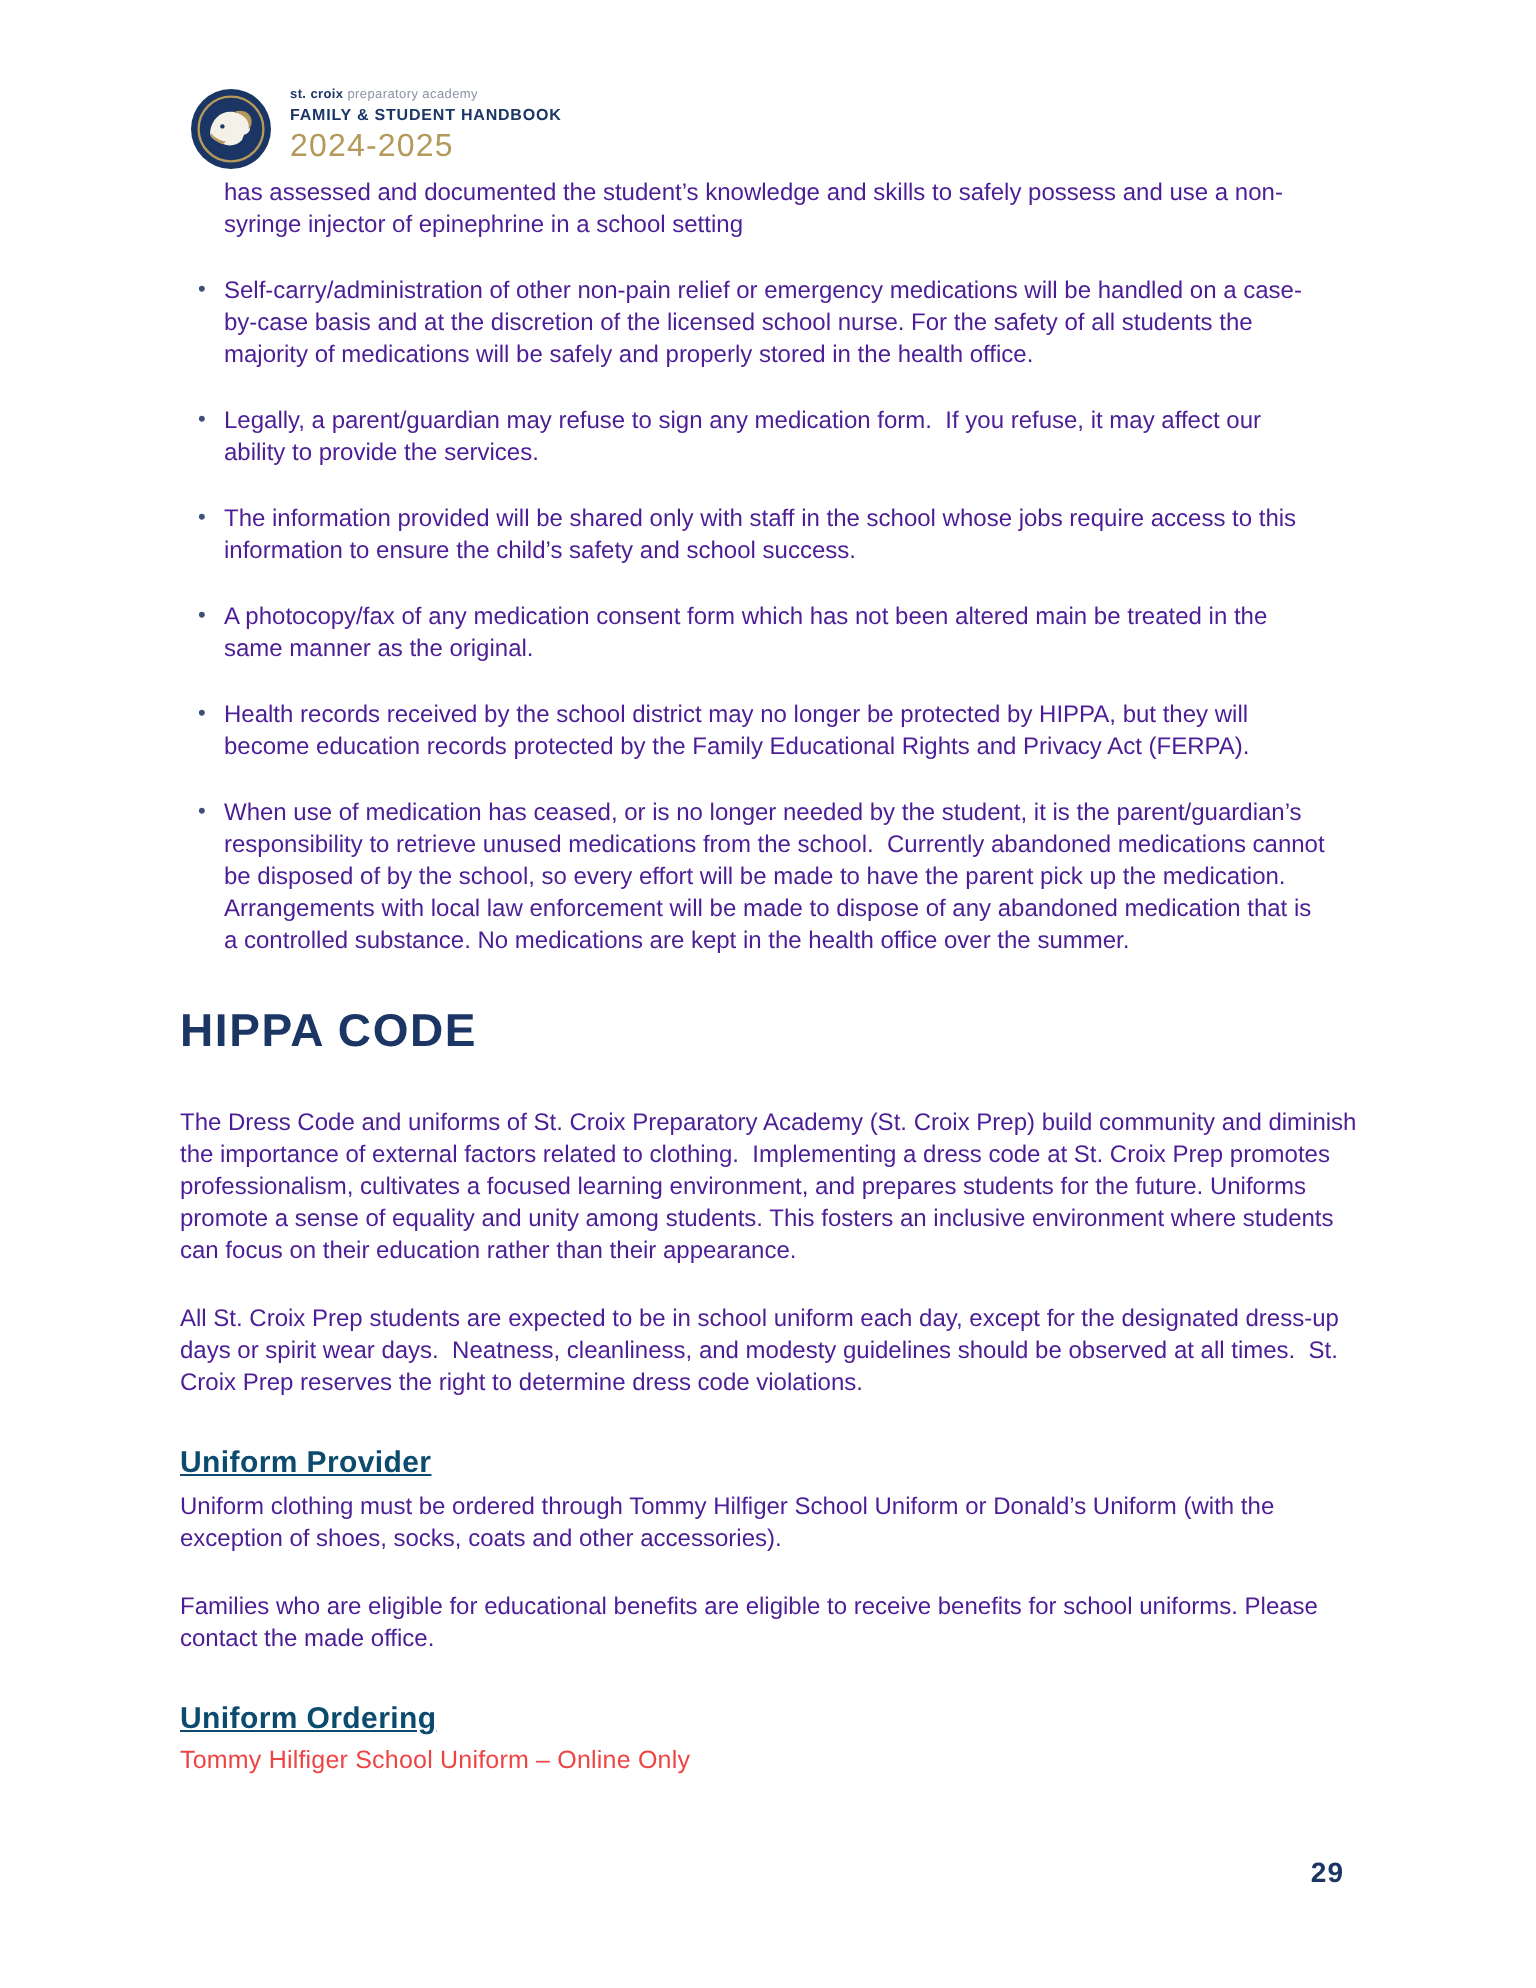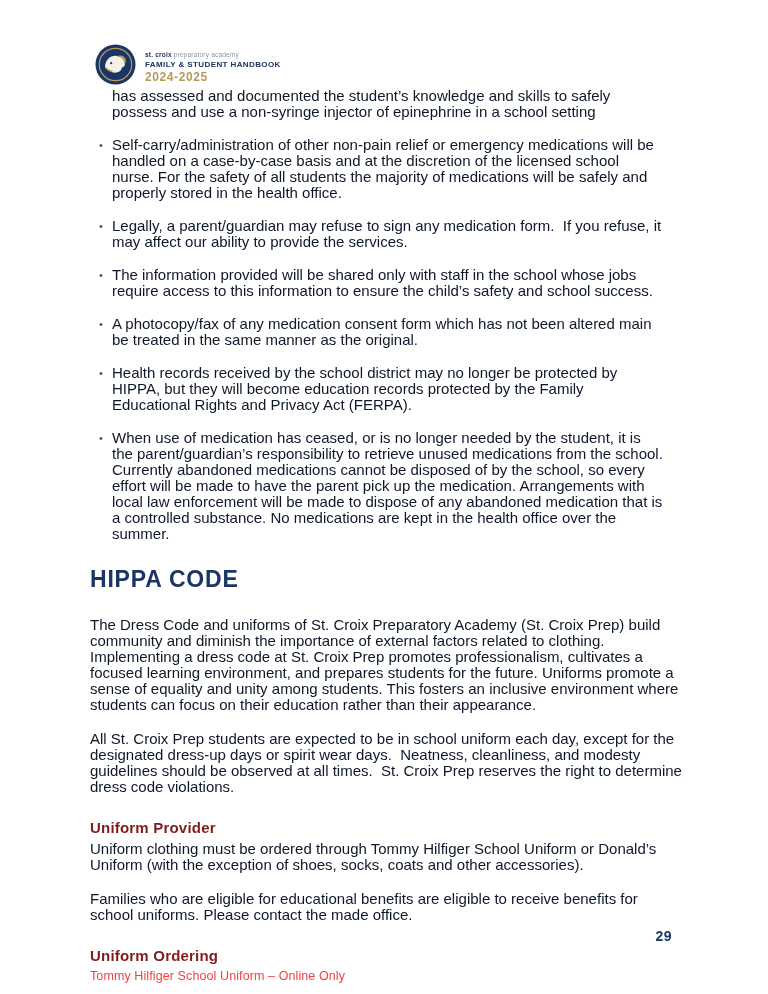--- a/index.html
+++ b/index.html
@@ -17,57 +17,57 @@
     height: 994px;
     background: #ffffff;
   }
 
   
   .header {
     position: absolute;
     top: 44px;
     left: 95px;
     display: flex;
-    align-items: flex-end;
+    align-items: flex-start;
     gap: 9px;
   }
   .logo { width: 41px; height: 41px; flex: 0 0 auto; }
   .header-text { display: flex; flex-direction: column; line-height: 1.15; }
   .school-name {
     font-size: 6.5px;
     color: #8a93a5;
     letter-spacing: 0.2px;
     margin-bottom: 2px;
   }
   .school-name b { color: #1b3664; font-weight: bold; }
   .handbook-title {
     font-size: 8px;
     font-weight: bold;
     color: #1b3664;
     letter-spacing: 0.4px;
     margin-bottom: 2px;
   }
   .handbook-year {
-    font-size: 12px;
-    font-weight: bold;
+    font-size: 16px;
+    font-weight: normal;
     color: #b5995a;
     letter-spacing: 0.6px;
   }
 
   
   .content {
     position: absolute;
     top: 88px;
     left: 90px;
     width: 592px;
   }
   .body-text {
-    font-size: 15px;
+    font-size: 12px;
     line-height: 16px;
-    color: #0f172a;
+    color: #4c1d95;
     white-space: pre-wrap;
   }
   .intro-paragraph {
     margin-left: 22px;
     width: 552px;
     margin-bottom: 17px;
   }
   ul.med-list {
     list-style: none;
     width: 574px;
@@ -94,24 +94,25 @@
     margin-top: 24px;
     margin-bottom: 24px;
   }
   .paragraph {
     margin-bottom: 18px;
     width: 592px;
   }
   .sub-heading {
     font-size: 15px;
     font-weight: bold;
-    color: #7f1d1d;
+    color: #0c4a6e;
     margin-top: 24px;
     margin-bottom: 5px;
     letter-spacing: 0.2px;
+    text-decoration: underline;
   }
   .bold-line {
     font-size: 12.5px;
     font-weight: normal;
     color: #ef4444;
     letter-spacing: 0.1px;
   }
 
   
   .page-number {

